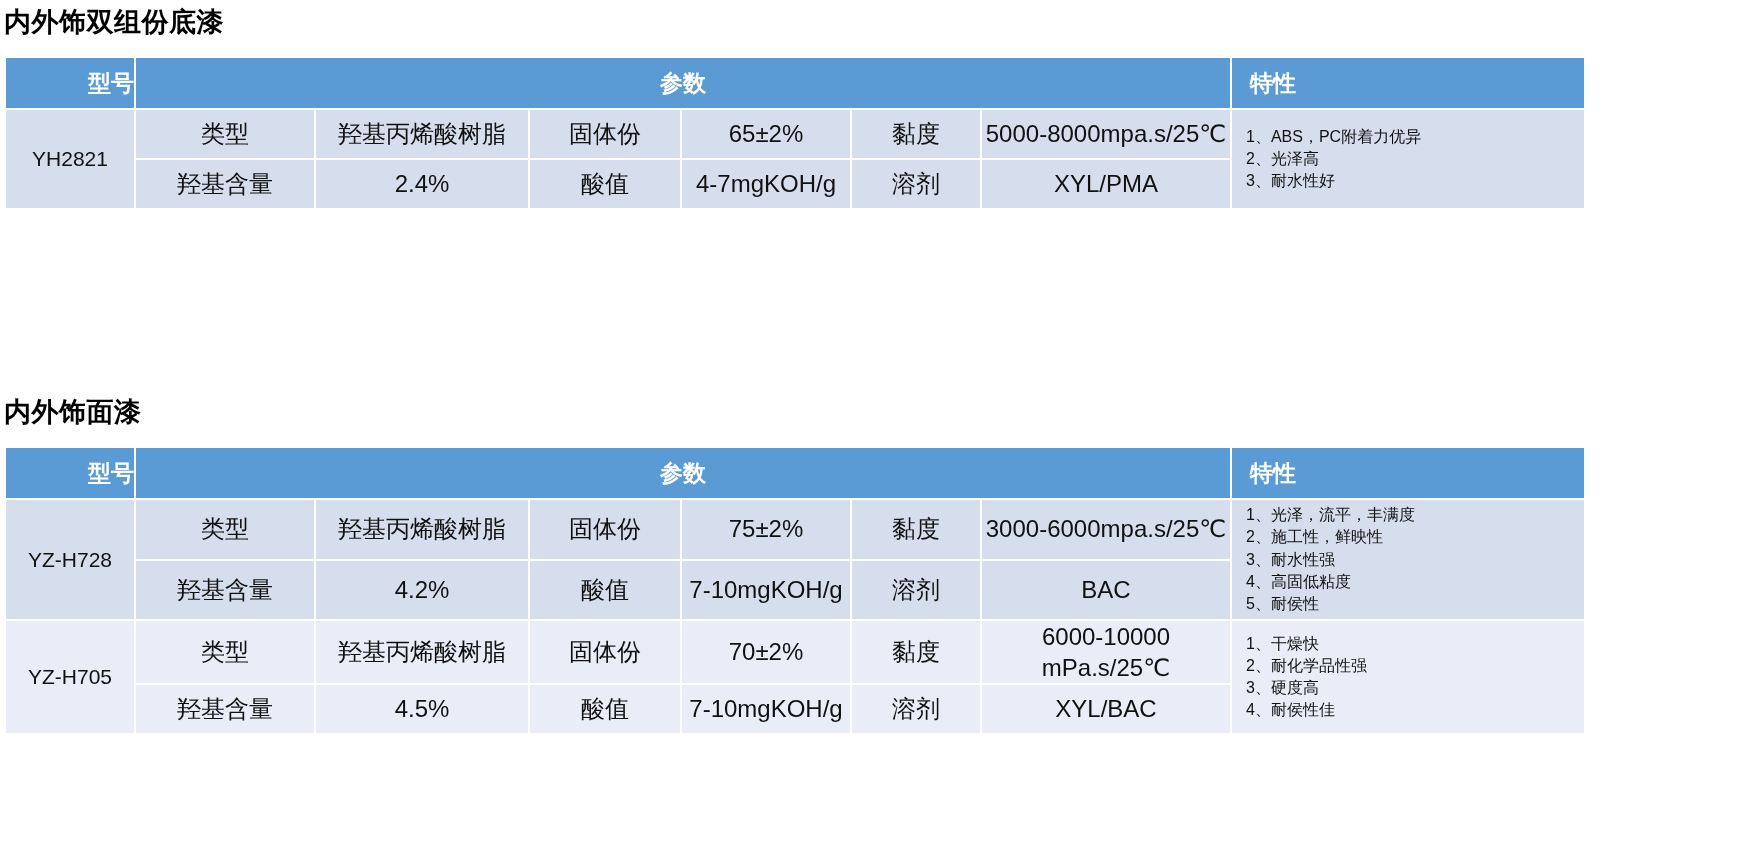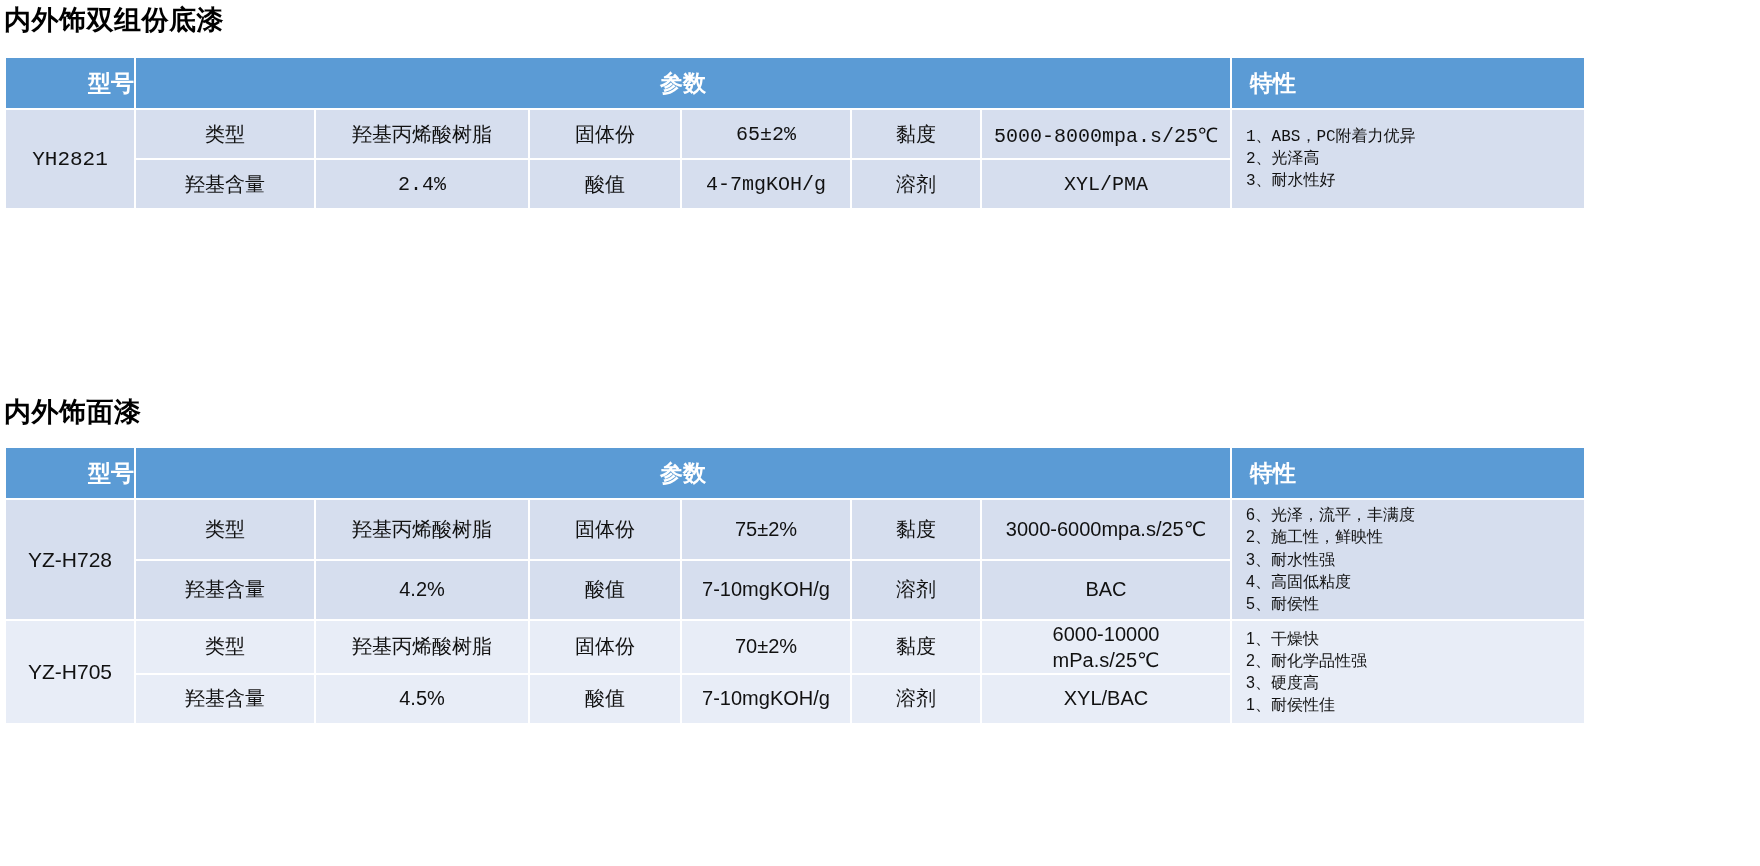--- a/index.html
+++ b/index.html
@@ -6,21 +6,21 @@
   body{
     width:1760px;height:866px;
     background:#ffffff;
     font-family:"Liberation Sans","DejaVu Sans",sans-serif;
     color:#111111;
     overflow:hidden;
   }
   .page{position:relative;width:1760px;height:866px;}
 
   .section{position:absolute;left:0;width:1572px;}
-  #section-1{top:0;font-family:Liberation Mono, monospace;}
+  #section-1{top:0;}
   #section-2{top:390px;}
 
   .section-title{
     font-size:27px;
     font-weight:bold;
     color:#000000;
     letter-spacing:0.5px;
     padding:6px 0 0 4px;
     margin:0 0 18px 0;
     line-height:1.2;
@@ -46,21 +46,21 @@
     font-size:23px;
     height:50px;
     vertical-align:middle;
     text-align:center;
   }
   .hdr.left{text-align:left;padding-left:18px;margin-top:24px;}
   .hdr.model{text-align:right;}
 
   .cell{
     background:#d6deee;
-    font-size:20px;
+    font-size:24px;
     color:#111111;
     text-align:center;
     vertical-align:middle;
     height:48px;
   }
   .cell.light{background:#e8edf7;}
   .cell.model{font-size:21px;}
   .cell.feat{
     text-align:left;
     vertical-align:middle;
@@ -157,21 +157,21 @@
 
         <tr>
           <td class="cell model" rowspan="2">YZ-H728</td>
           <td class="cell">类型</td>
           <td class="cell">羟基丙烯酸树脂</td>
           <td class="cell">固体份</td>
           <td class="cell">75±2%</td>
           <td class="cell">黏度</td>
           <td class="cell">3000-6000mpa.s/25℃</td>
           <td class="cell feat" rowspan="2">
-              <div class="feat-line">6、光泽，流平，丰满度</div>
+              <div class="feat-line">1、光泽，流平，丰满度</div>
               <div class="feat-line">2、施工性，鲜映性</div>
               <div class="feat-line">3、耐水性强</div>
               <div class="feat-line">4、高固低粘度</div>
               <div class="feat-line">5、耐侯性</div>
             </td>
         </tr>
         <tr>
           <td class="cell">羟基含量</td>
           <td class="cell">4.2%</td>
           <td class="cell">酸值</td>
@@ -188,21 +188,21 @@
           <td class="cell light">70±2%</td>
           <td class="cell light">黏度</td>
           <td class="cell light two-line">
               <div>6000-10000</div>
               <div>mPa.s/25℃</div>
             </td>
           <td class="cell light feat" rowspan="2">
               <div class="feat-line">1、干燥快</div>
               <div class="feat-line">2、耐化学品性强</div>
               <div class="feat-line">3、硬度高</div>
-              <div class="feat-line">1、耐侯性佳</div>
+              <div class="feat-line">4、耐侯性佳</div>
             </td>
         </tr>
         <tr>
           <td class="cell light">羟基含量</td>
           <td class="cell light">4.5%</td>
           <td class="cell light">酸值</td>
           <td class="cell light">7-10mgKOH/g</td>
           <td class="cell light">溶剂</td>
           <td class="cell light">XYL/BAC</td>
         </tr>

